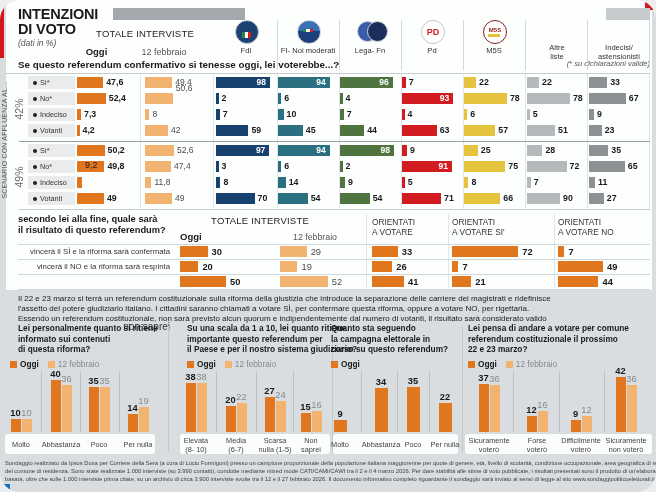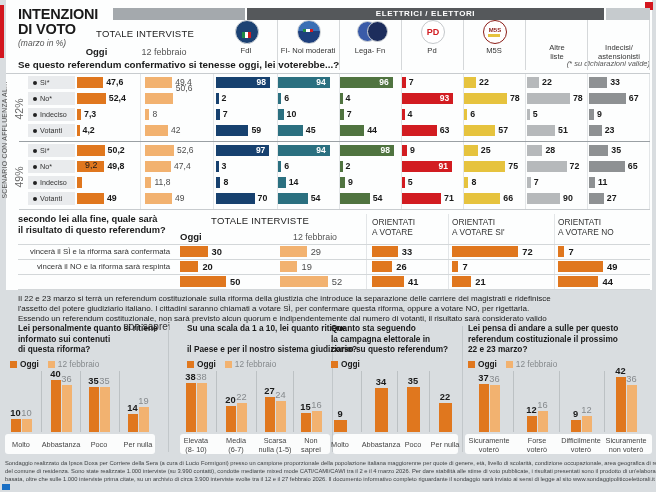--- a/index.html
+++ b/index.html
@@ -1,38 +1,36 @@
 <!DOCTYPE html>
 <html><head>
 <meta charset="utf-8">
 <style>
   html,body{margin:0;padding:0;background:#eceeef;}
   #ig{position:relative;width:656px;height:492px;background:#d9dde0;
-      font-family:"Liberation Sans",sans-serif;overflow:hidden;color:#1a1a1a;}
+      font-family:"Liberation Sans",sans-serif;overflow:hidden;color:#1a1a1a;border-radius:20px;}
   .abs{position:absolute;white-space:nowrap;}
   .rot{transform:rotate(-90deg);text-align:center;}
   .b{font-weight:bold;}
   .it{font-style:italic;}
 </style>
 </head>
 <body>
 
 <div id="ig">
   <div class="abs" style="left:6px;top:0;width:646px;height:290px;background:#fdfefe;"></div>
   <div class="abs" style="left:0;top:5px;width:4px;height:53px;background:#d3161e;"></div>
   <div class="abs" style="left:645px;top:2px;width:8px;height:8px;background:#d3161e;"></div>
   <div class="abs" style="left:2px;top:484px;width:8px;height:6px;background:#1a6fc4;"></div>
 
   <div class="abs b" style="left:18px;top:6px;font-size:14.5px;letter-spacing:-0.2px;">INTENZIONI</div>
   <div class="abs b" style="left:18px;top:21px;font-size:14.5px;letter-spacing:-0.2px;">DI VOTO</div>
-  <div class="abs it" style="left:18px;top:38px;font-size:8.5px;color:#555;">(marzo in %)</div>
+  <div class="abs it" style="left:18px;top:38px;font-size:8.5px;color:#555;">(dati in %)</div>
 
   <div class="abs" style="left:113px;top:8px;width:132px;height:12px;background:#a4a9ad;"></div>
-  <div class="abs b" style="left:247px;top:8px;width:357px;height:12px;background:#55585b;color:#fff;font-size:8px;
-              line-height:12px;text-align:center;letter-spacing:0.6px;">ELETTRICI / ELETTORI</div>
   <div class="abs" style="left:606px;top:8px;width:44px;height:12px;background:#c6cbce;"></div>
 
   <div class="abs" style="left:85px;top:28px;width:120px;text-align:center;font-size:9.5px;color:#222;letter-spacing:0.2px;">TOTALE INTERVISTE</div>
   <div class="abs b" style="left:74px;top:46px;width:45px;text-align:center;font-size:9.5px;">Oggi</div>
   <div class="abs" style="left:134px;top:47px;width:60px;text-align:center;font-size:9px;color:#555;">12 febbraio</div>
   <div class="abs it" style="left:510px;top:59px;width:140px;text-align:right;font-size:7.5px;color:#555;">(* su dichiarazioni valide)</div>
   <div class="abs b" style="left:18px;top:59px;font-size:9.8px;">Se questo referendum confermativo si tenesse oggi, lei voterebbe...?</div>
 
   <div class="abs rot" style="left:-58px;top:134px;width:130px;height:12px;font-size:6.8px;color:#555;letter-spacing:0.3px;">SCENARIO CON AFFLUENZA AL...</div>
 
@@ -338,20 +336,21 @@
     <div class="abs" style="left: 127.5px; top: 413.8px; width: 10px; height: 18.2px; background: rgb(224, 119, 30);"></div>
     <div class="abs" style="left: 122.5px; top: 402.8px; width: 20px; text-align: center; font-size: 9.3px; font-weight: bold; color: rgb(26, 26, 26);">14</div>
     <div class="abs" style="left: 138.5px; top: 407.3px; width: 10px; height: 24.7px; background: rgb(242, 178, 112);"></div>
     <div class="abs" style="left: 133.5px; top: 396.3px; width: 20px; text-align: center; font-size: 9.3px; font-weight: normal; color: rgb(133, 137, 140);">19</div>
     <div class="abs" style="left: 5px; top: 434px; width: 150px; height: 20px; background: rgb(251, 252, 252); border-radius: 3px;"></div>
     <div class="abs" style="left: -7px; top: 440px; width: 56px; text-align: center; font-size: 7.3px; color: rgb(68, 68, 68);">Molto</div>
     <div class="abs" style="left: 33px; top: 440px; width: 56px; text-align: center; font-size: 7.3px; color: rgb(68, 68, 68);">Abbastanza</div>
     <div class="abs" style="left: 71px; top: 440px; width: 56px; text-align: center; font-size: 7.3px; color: rgb(68, 68, 68);">Poco</div>
     <div class="abs" style="left: 110px; top: 440px; width: 56px; text-align: center; font-size: 7.3px; color: rgb(68, 68, 68);">Per nulla</div>
     <div class="abs" style="left: 187px; top: 323px; font-size: 8.3px; font-weight: bold;">Su una scala da 1 a 10, lei quanto ritiene</div>
+    <div class="abs" style="left: 187px; top: 333.5px; font-size: 8.3px; font-weight: bold;">importante questo referendum per</div>
     <div class="abs" style="left: 187px; top: 344px; font-size: 8.3px; font-weight: bold;">il Paese e per il nostro sistema giudiziario?</div>
     <div class="abs" style="left: 187px; top: 361px; width: 7px; height: 7px; background: rgb(224, 119, 30);"></div>
     <div class="abs" style="left: 197px; top: 359px; font-size: 8.3px; font-weight: bold; color: rgb(26, 26, 26);">Oggi</div>
     <div class="abs" style="left: 224.8px; top: 361px; width: 7px; height: 7px; background: rgb(242, 178, 112);"></div>
     <div class="abs" style="left: 234.8px; top: 359px; font-size: 8.3px; font-weight: normal; color: rgb(133, 137, 140);">12 febbraio</div>
     <div class="abs" style="left: 216px; top: 371px; width: 1px; height: 61px; background: rgb(188, 193, 196);"></div>
     <div class="abs" style="left: 255.5px; top: 371px; width: 1px; height: 61px; background: rgb(188, 193, 196);"></div>
     <div class="abs" style="left: 293px; top: 371px; width: 1px; height: 61px; background: rgb(188, 193, 196);"></div>
     <div class="abs" style="left: 185.5px; top: 382.6px; width: 10px; height: 49.4px; background: rgb(224, 119, 30);"></div>
     <div class="abs" style="left: 180.5px; top: 371.6px; width: 20px; text-align: center; font-size: 9.3px; font-weight: bold; color: rgb(26, 26, 26);">38</div>
@@ -392,21 +391,21 @@
     <div class="abs" style="left: 371px; top: 376.8px; width: 20px; text-align: center; font-size: 9.3px; font-weight: bold; color: rgb(26, 26, 26);">34</div>
     <div class="abs" style="left: 406.5px; top: 386.5px; width: 13px; height: 45.5px; background: rgb(224, 119, 30);"></div>
     <div class="abs" style="left: 403px; top: 375.5px; width: 20px; text-align: center; font-size: 9.3px; font-weight: bold; color: rgb(26, 26, 26);">35</div>
     <div class="abs" style="left: 438.5px; top: 403.4px; width: 13px; height: 28.6px; background: rgb(224, 119, 30);"></div>
     <div class="abs" style="left: 435px; top: 392.4px; width: 20px; text-align: center; font-size: 9.3px; font-weight: bold; color: rgb(26, 26, 26);">22</div>
     <div class="abs" style="left: 333px; top: 434px; width: 125px; height: 20px; background: rgb(251, 252, 252); border-radius: 3px;"></div>
     <div class="abs" style="left: 312px; top: 440px; width: 56px; text-align: center; font-size: 7.3px; color: rgb(68, 68, 68);">Molto</div>
     <div class="abs" style="left: 353px; top: 440px; width: 56px; text-align: center; font-size: 7.3px; color: rgb(68, 68, 68);">Abbastanza</div>
     <div class="abs" style="left: 385px; top: 440px; width: 56px; text-align: center; font-size: 7.3px; color: rgb(68, 68, 68);">Poco</div>
     <div class="abs" style="left: 417px; top: 440px; width: 56px; text-align: center; font-size: 7.3px; color: rgb(68, 68, 68);">Per nulla</div>
-    <div class="abs" style="left: 468px; top: 323px; font-size: 8.3px; font-weight: bold;">Lei pensa di andare a sulle per questo</div>
+    <div class="abs" style="left: 468px; top: 323px; font-size: 8.3px; font-weight: bold;">Lei pensa di andare a votare per comune</div>
     <div class="abs" style="left: 468px; top: 333.5px; font-size: 8.3px; font-weight: bold;">referendum costituzionale il prossimo</div>
     <div class="abs" style="left: 468px; top: 344px; font-size: 8.3px; font-weight: bold;">22 e 23 marzo?</div>
     <div class="abs" style="left: 468px; top: 361px; width: 7px; height: 7px; background: rgb(224, 119, 30);"></div>
     <div class="abs" style="left: 478px; top: 359px; font-size: 8.3px; font-weight: bold; color: rgb(26, 26, 26);">Oggi</div>
     <div class="abs" style="left: 505.8px; top: 361px; width: 7px; height: 7px; background: rgb(242, 178, 112);"></div>
     <div class="abs" style="left: 515.8px; top: 359px; font-size: 8.3px; font-weight: normal; color: rgb(133, 137, 140);">12 febbraio</div>
     <div class="abs" style="left: 513px; top: 371px; width: 1px; height: 61px; background: rgb(188, 193, 196);"></div>
     <div class="abs" style="left: 559px; top: 371px; width: 1px; height: 61px; background: rgb(188, 193, 196);"></div>
     <div class="abs" style="left: 603.5px; top: 371px; width: 1px; height: 61px; background: rgb(188, 193, 196);"></div>
     <div class="abs" style="left: 478.5px; top: 383.9px; width: 10px; height: 48.1px; background: rgb(224, 119, 30);"></div>

